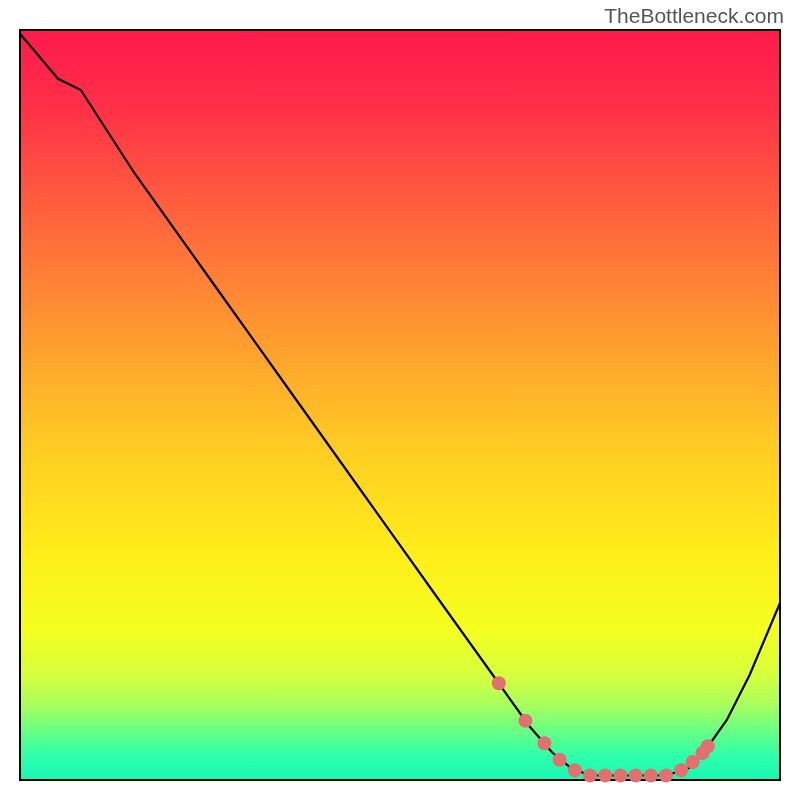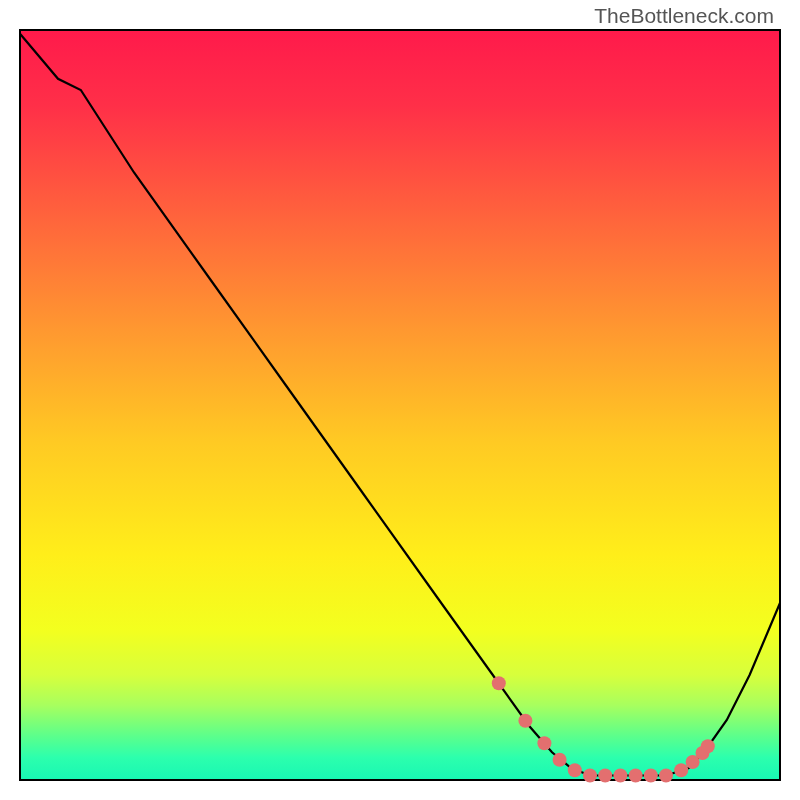--- a/index.html
+++ b/index.html
@@ -12,21 +12,21 @@
     font-family: Arial, Helvetica, sans-serif;
   }
   #chart-container {
     position: relative;
     width: 800px;
     height: 800px;
   }
   #watermark {
     position: absolute;
     top: 4px;
-    right: 26px;
+    right: 16px;
     color: #555;
     font-size: 21px;
     z-index: 50;
     user-select: none;
   }
   svg {
     display: block;
   }
 </style>
 </head>

